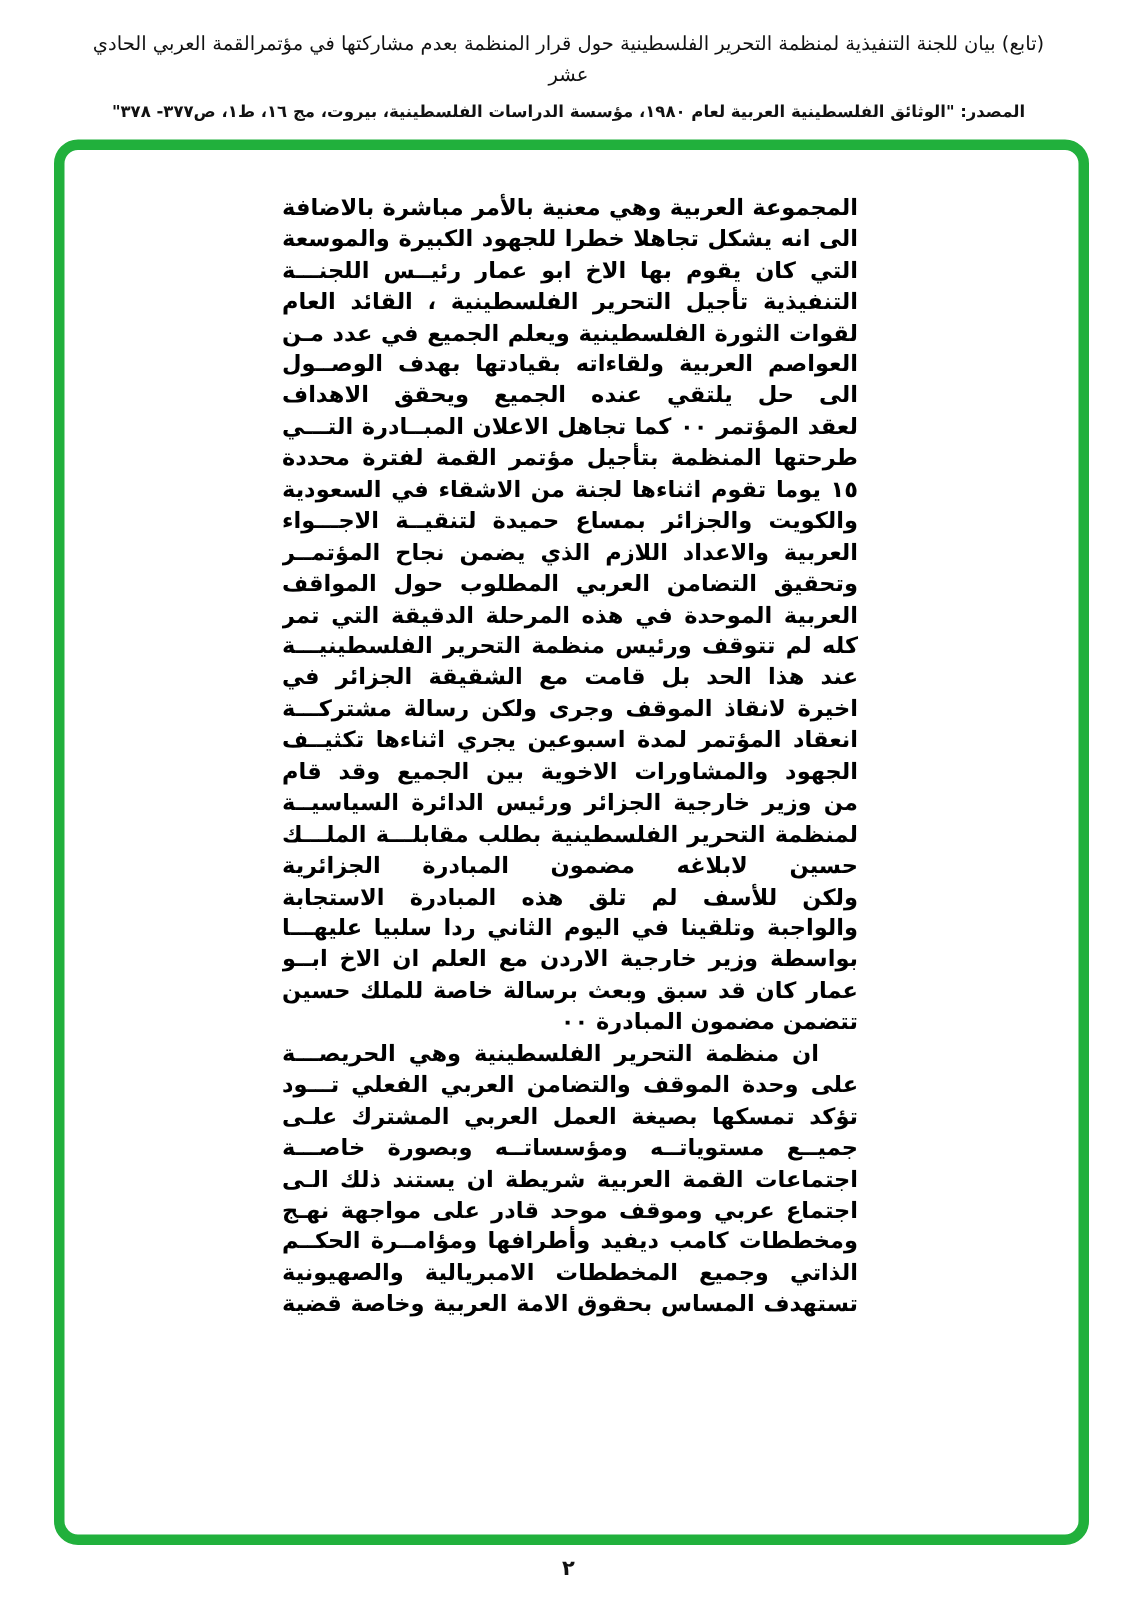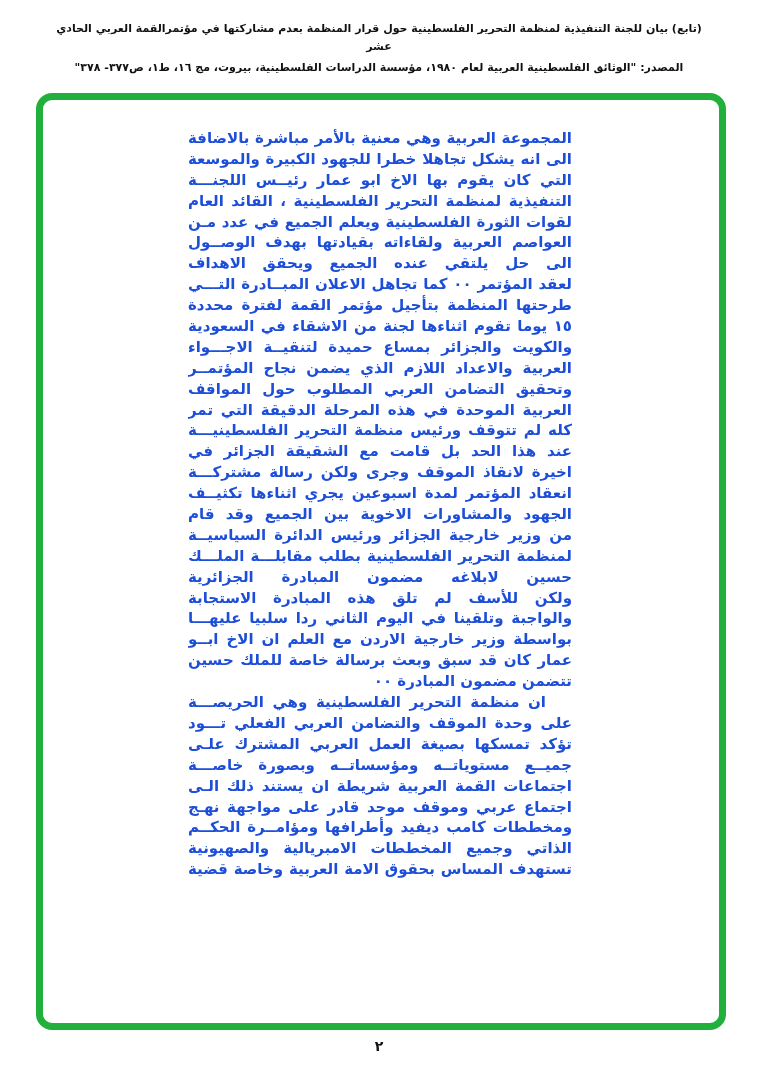--- a/index.html
+++ b/index.html
@@ -19,22 +19,22 @@
   
   .doc-header {
     position: absolute;
     top: 20px;
     left: 0;
     width: 758px;
     text-align: center;
     color: #111111;
   }
   .doc-title {
-    font-size: 11px;
-    font-weight: bold;
+    font-size: 13px;
+    font-weight: normal;
     line-height: 1.6;
     padding: 0 48px;
     direction: rtl;
   }
   .doc-source {
     margin-top: 6px;
     font-size: 11px;
     font-weight: bold;
     direction: rtl;
     color: #111111;
@@ -94,25 +94,25 @@
 
 <div class="page">
 
   <div class="doc-header">
     <div class="doc-title">(تابع)  بيان للجنة التنفيذية لمنظمة التحرير الفلسطينية حول قرار المنظمة بعدم مشاركتها في مؤتمرالقمة العربي الحادي عشر</div>
     <div class="doc-source">المصدر: "الوثائق الفلسطينية العربية لعام ١٩٨٠،  مؤسسة الدراسات الفلسطينية، بيروت، مج ١٦، ط١، ص٣٧٧- ٣٧٨"</div>
   </div>
 
   <div class="green-frame" style="border-color: rgb(33, 176, 60);"></div>
 
-  <div class="body-text" style="color: #1d4ed8;">
+  <div class="body-text" style="color: #000000;">
       <div class="text-line">المجموعة العربية وهي معنية بالأمر مباشرة بالاضافة</div>
       <div class="text-line">الى انه يشكل تجاهلا خطرا للجهود الكبيرة والموسعة</div>
       <div class="text-line">التي كان يقوم بها الاخ ابو عمار رئيــس اللجنـــة</div>
-      <div class="text-line">التنفيذية لمنظمة التحرير الفلسطينية ، القائد العام</div>
+      <div class="text-line">التنفيذية تأجيل التحرير الفلسطينية ، القائد العام</div>
       <div class="text-line">لقوات الثورة الفلسطينية ويعلم الجميع في عدد مـن</div>
       <div class="text-line">العواصم العربية ولقاءاته بقيادتها بهدف الوصــول</div>
       <div class="text-line">الى حل يلتقي عنده الجميع ويحقق الاهداف الاساسية</div>
       <div class="text-line">لعقد المؤتمر ٠٠ كما تجاهل الاعلان المبــادرة التـــي</div>
       <div class="text-line">طرحتها المنظمة بتأجيل مؤتمر القمة لفترة محددة مدة</div>
       <div class="text-line">١٥ يوما تقوم اثناءها لجنة من الاشقاء في السعودية</div>
       <div class="text-line">والكويت والجزائر بمساع حميدة لتنقيــة الاجـــواء</div>
       <div class="text-line">العربية والاعداد اللازم الذي يضمن نجاح المؤتمــر</div>
       <div class="text-line">وتحقيق التضامن العربي المطلوب حول المواقف والاهداف</div>
       <div class="text-line">العربية الموحدة في هذه المرحلة الدقيقة التي تمر بها</div>

